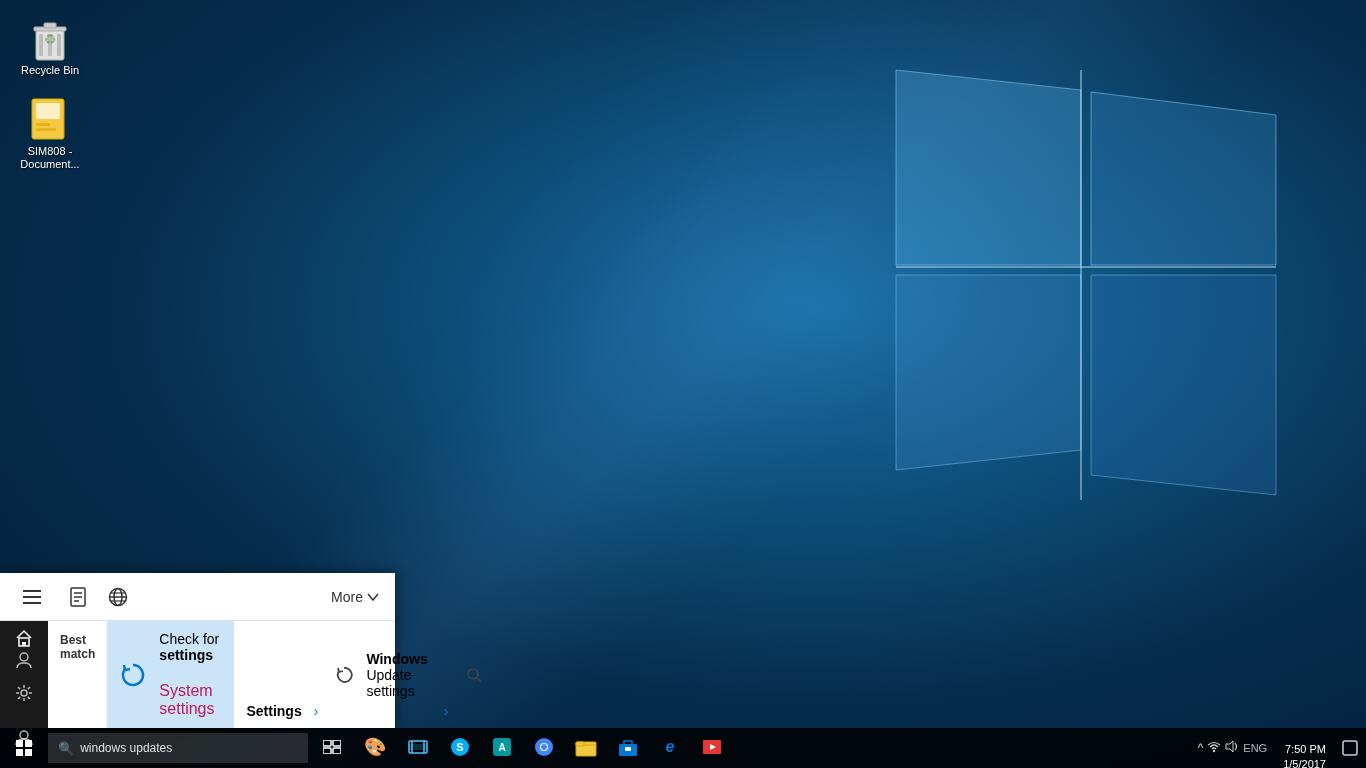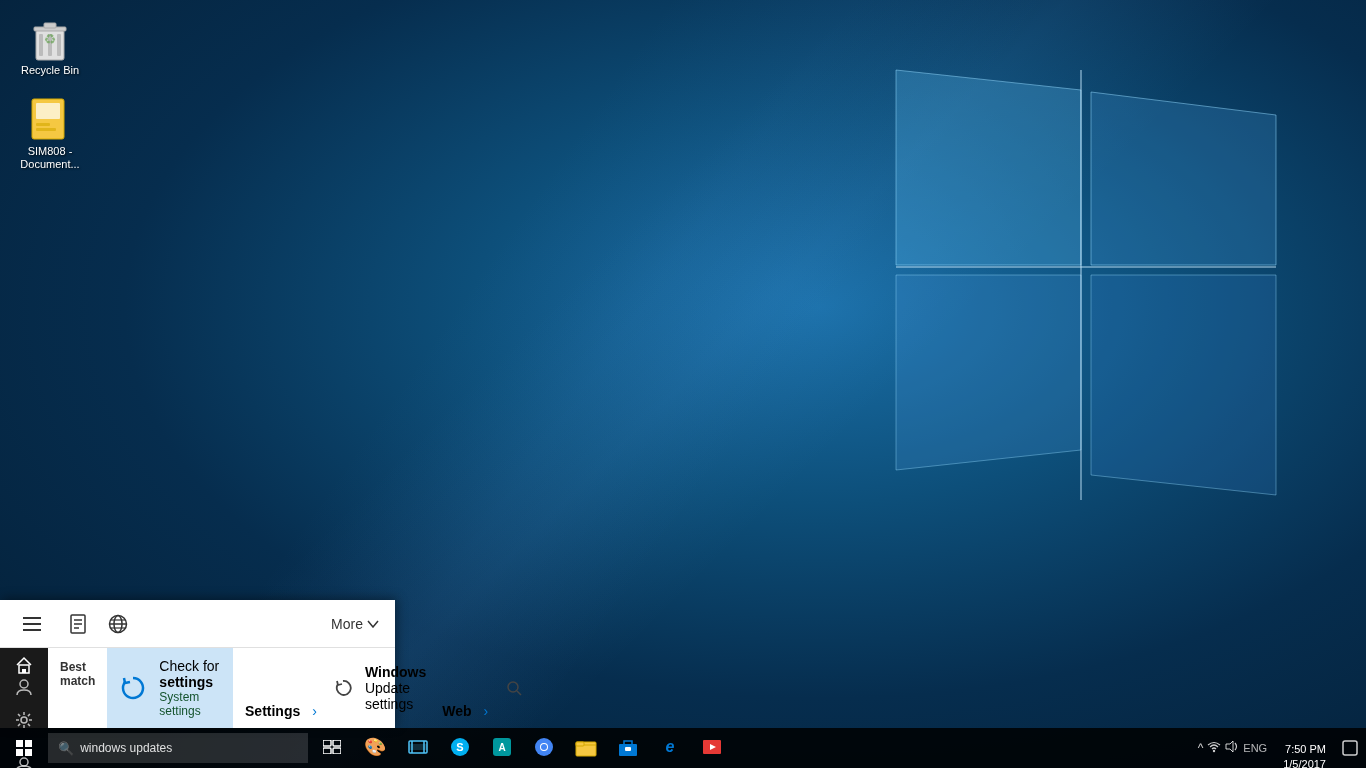--- a/index.html
+++ b/index.html
@@ -247,21 +247,21 @@
       height: 36px;
       display: flex;
       align-items: center;
       justify-content: center;
       font-size: 22px;
       color: #0078d4;
     }
     .best-match-text { display: flex; flex-direction: column; }
     .best-match-title { font-size: 14px; font-weight: 400; color: #000; }
     .best-match-title strong { font-weight: 700; }
-    .best-match-subtitle { font-size: 12px; color: #14532d; }
+    .best-match-subtitle { font-size: 16px; color: #be185d; margin-top: 19px; }
 
     
     .result-item {
       display: flex;
       align-items: center;
       padding: 9px 4px;
       cursor: pointer;
       gap: 12px;
     }
     .result-item-icon {
@@ -457,21 +457,20 @@
             <path d="M9,2 A7,7 0 1,1 4,5" fill="none" stroke="#444" stroke-width="1.8"></path>
             <polyline points="3,2 4,6 8,5" fill="none" stroke="#444" stroke-width="1.8"></polyline>
           </svg>
       </div>
       <div class="result-item-text">
         <span><strong>Windows</strong> Update settings</span>
       </div>
     </div>
 
     <div class="section-header">
-      <div class="section-header-label">Web</div>
       <div class="result-item-arrow">›</div>
     </div>
 
     <div class="result-item">
       <div class="result-item-icon">
         <svg width="16" height="16" viewBox="0 0 16 16">
             <circle cx="7" cy="7" r="5" fill="none" stroke="#444" stroke-width="1.5"></circle>
             <line x1="11" y1="11" x2="15" y2="15" stroke="#444" stroke-width="1.5"></line>
           </svg>
       </div>

